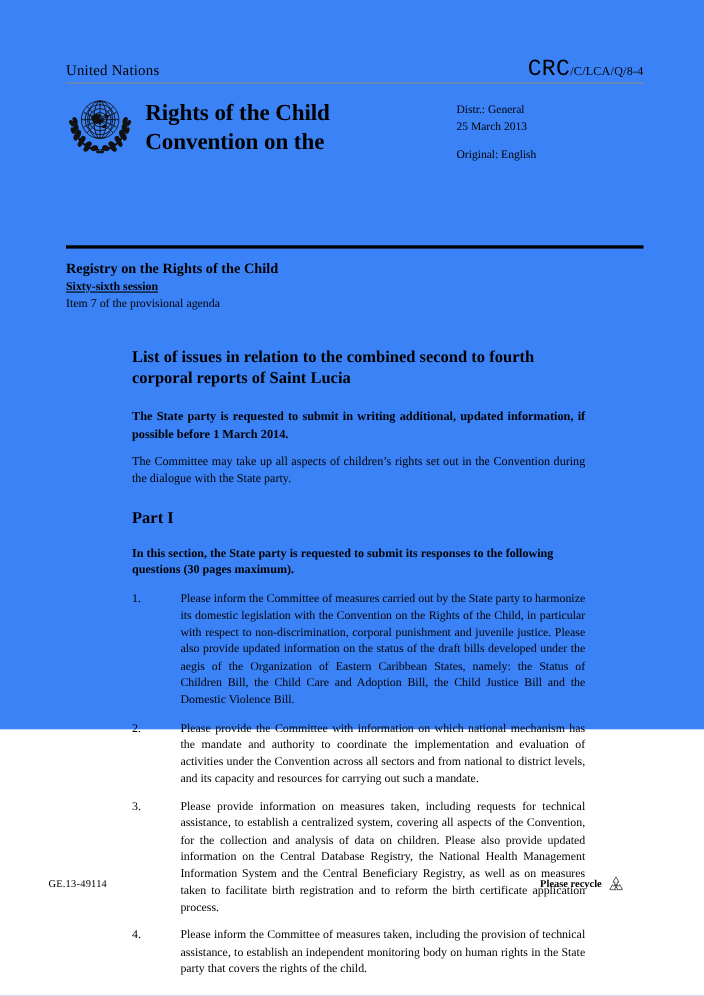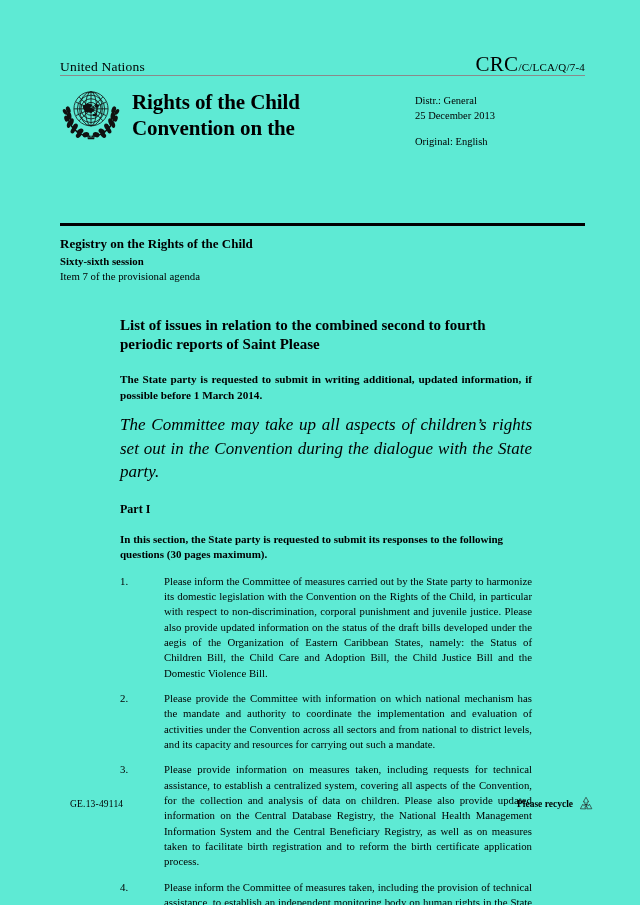--- a/index.html
+++ b/index.html
@@ -15,22 +15,22 @@
     color: #000000;
     position: relative;
     overflow: hidden;
   }
 
   .page {
     position: absolute;
     left: 0;
     top: 0;
     width: 640px;
-    height: 905px;
-    background: #5eead4;
+    height: 663px;
+    background: #3b82f6;
   }
 
   
   .masthead {
     position: absolute;
     left: 60px;
     top: 52px;
     width: 525px;
   }
   .masthead-top {
@@ -43,20 +43,21 @@
     font-size: 13.5px;
     letter-spacing: 0.2px;
   }
   .symbol {
     white-space: nowrap;
     text-align: right;
   }
   .symbol-main {
     font-size: 21px;
     letter-spacing: 0.3px;
+    font-family: Liberation Mono, monospace;
   }
   .symbol-sub {
     font-size: 11px;
     letter-spacing: 0.2px;
   }
   .rule-thin {
     border: 0;
     border-top: 1.6px solid #8a8a8a;
     margin: 3px 0 0 0;
     width: 525px;
@@ -116,20 +117,21 @@
     line-height: 1.43;
   }
   .committee-title {
     font-weight: bold;
     font-size: 13px;
     line-height: 1.3;
     margin-bottom: 1px;
   }
   .committee .b {
     font-weight: bold;
+    text-decoration: underline;
   }
 
   
   .body-col {
     position: absolute;
     left: 120px;
     top: 316px;
     width: 412px;
   }
   .doc-title {
@@ -139,29 +141,28 @@
     margin: 0 0 12px 0;
   }
   .lead-bold {
     font-weight: bold;
     font-size: 11.2px;
     line-height: 1.38;
     margin: 18px 0 10px 0;
     text-align: justify;
   }
   .lead-italic {
-    font-style: italic;
-    font-size: 17px;
+    font-size: 11px;
     line-height: 1.38;
     margin: 0 0 18px 0;
     text-align: justify;
   }
   .part-heading {
     font-weight: bold;
-    font-size: 12px;
+    font-size: 15px;
     line-height: 1.2;
     margin: 0 0 14px 0;
   }
   .section-intro {
     font-weight: bold;
     font-size: 11px;
     line-height: 1.4;
     margin: 16px 0 11px 0;
   }
 
@@ -176,21 +177,21 @@
     width: 44px;
   }
   .qtext {
     flex: 1 1 auto;
     text-align: justify;
   }
 
   
   .footer {
     position: absolute;
-    left: 70px;
+    left: 44px;
     top: 795px;
     width: 525px;
     display: flex;
     align-items: center;
     justify-content: space-between;
   }
   .job-number {
     font-size: 9.5px;
     letter-spacing: 0.2px;
   }
@@ -212,21 +213,21 @@
 </head>
 <body>
 
 <div class="page">
 
   <div class="masthead">
 
     <div class="masthead-top">
       <div class="org-name">United Nations</div>
       <div class="symbol">
-        <span class="symbol-main">CRC</span><span class="symbol-sub">/C/LCA/Q/7-4</span>
+        <span class="symbol-main">CRC</span><span class="symbol-sub">/C/LCA/Q/8-4</span>
       </div>
     </div>
 
     <hr class="rule-thin">
 
     <div class="masthead-body">
 
       <div class="emblem-cell">
         <svg class="emblem" viewBox="0 0 120 108">
           <g stroke="#111111" fill="none" stroke-width="1.6">
@@ -289,39 +290,39 @@
         </svg>
       </div>
 
       <div class="conv-title">
         <div class="conv-title-line">Rights of the Child</div>
         <div class="conv-title-line">Convention on the</div>
       </div>
 
       <div class="distr-cell">
         <div>Distr.: General</div>
-        <div>25 December 2013</div>
+        <div>25 March 2013</div>
         <div class="distr-gap"></div>
         <div>Original: English</div>
       </div>
 
     </div>
   </div>
 
   <div class="rule-thick"></div>
 
   <div class="committee">
     <div class="committee-title">Registry on the Rights of the Child</div>
     <div class="b">Sixty-sixth session</div>
     <div>Item 7 of the provisional agenda</div>
   </div>
 
   <div class="body-col">
 
-    <h1 class="doc-title">List of issues in relation to the combined second to fourth periodic reports of Saint Please</h1>
+    <h1 class="doc-title">List of issues in relation to the combined second to fourth corporal reports of Saint Lucia</h1>
 
     <p class="lead-bold">The State party is requested to submit in writing additional, updated information, if possible before 1 March 2014.</p>
 
     <p class="lead-italic">The Committee may take up all aspects of children’s rights set out in the Convention during the dialogue with the State party.</p>
 
     <h2 class="part-heading">Part I</h2>
 
     <p class="section-intro">In this section, the State party is requested to submit its responses to the following questions (30 pages maximum).</p>
 
     <div class="qitem">

